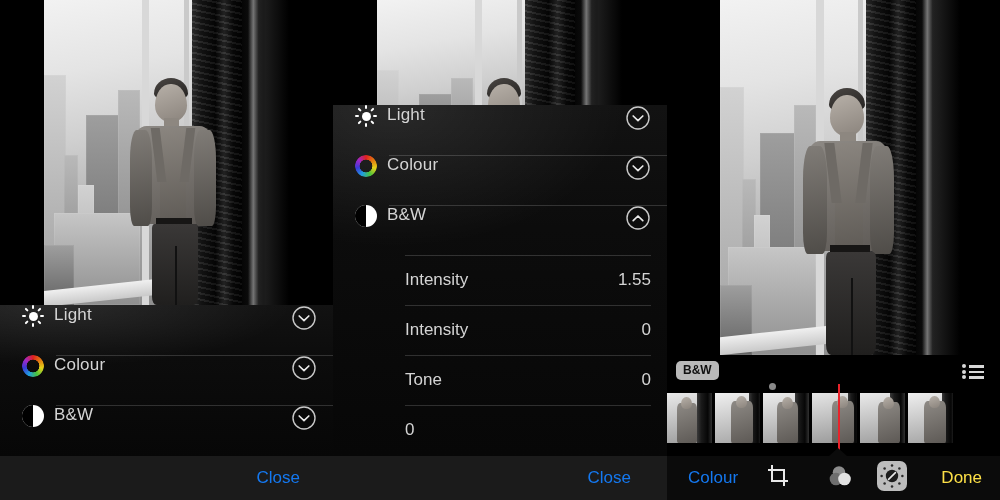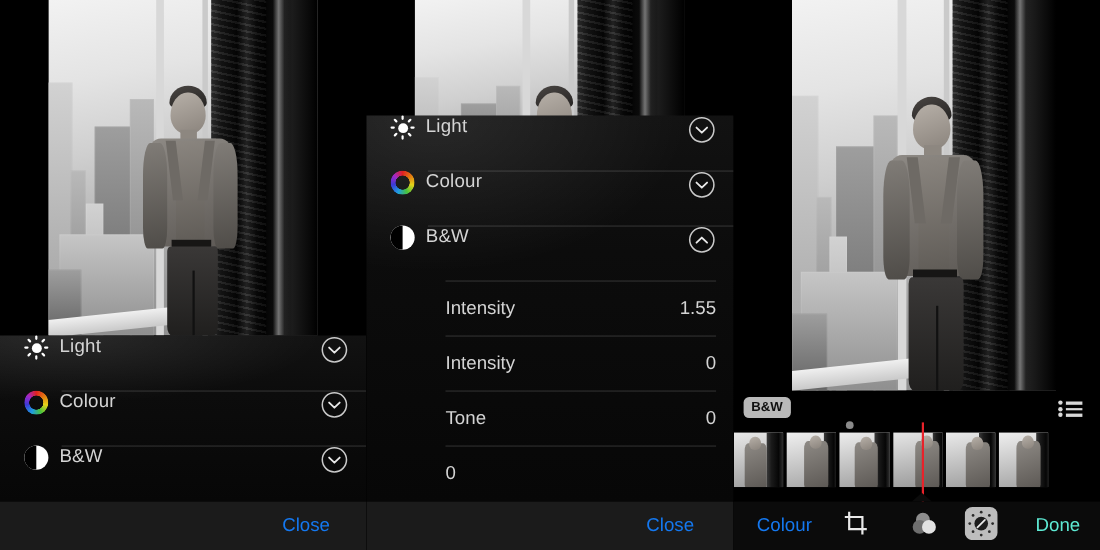--- a/index.html
+++ b/index.html
@@ -84,21 +84,21 @@
              mask:radial-gradient(circle, transparent 6.2px, #000 6.6px); }
   .bw { border-radius:50%; background:#fff; overflow:hidden; }
   .bw:after{ content:""; position:absolute; left:0; top:0; width:50%; height:100%; background:#000; }
 
   
   .toolbar { position:absolute; left:0; right:0; bottom:0; height:44px;
      background:#1b1b1b; display:flex; align-items:center; }
   .tb-dark { background:#0b0b0b; }
   .btn { font-size:17px; cursor:default; white-space:nowrap; }
   .blue { color:#1478f0; }
-  .yellow { color:#5eead4; }
+  .yellow { color:#fde047; }
 
   
   .badge { position:absolute; background:#b9b9b9; color:#111; font-size:12px; font-weight:bold;
      border-radius:5px; padding:2px 7px; line-height:1.25; }
   .listicon { position:absolute; width:22px; height:16px; }
   .listicon u { position:absolute; left:0; width:4px; height:4px; background:#d8d8d8; border-radius:50%; }
   .listicon s { position:absolute; left:7px; width:15px; height:2.5px; background:#d8d8d8; text-decoration:none; }
   .strip { position:absolute; background:#000; display:flex; align-items:stretch; overflow:hidden; }
   .thumb { position:relative; width:54px; margin-right:3px; overflow:hidden; background:#1a1a1a; }
   .playhead { position:absolute; width:2px; background:#e8222a; }

